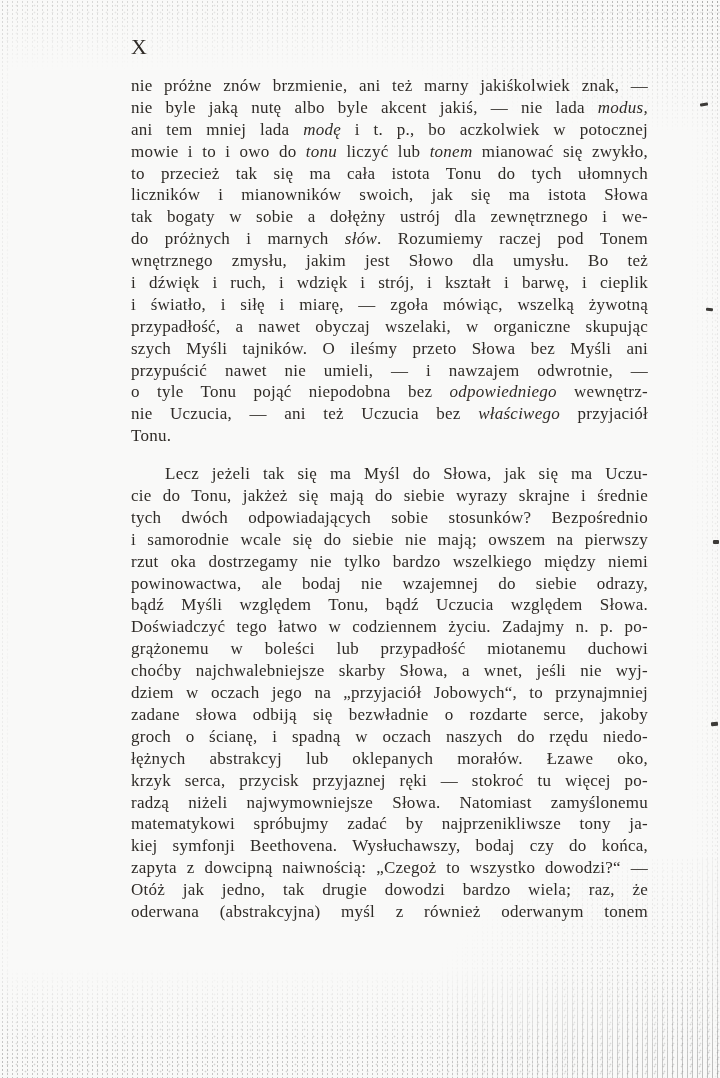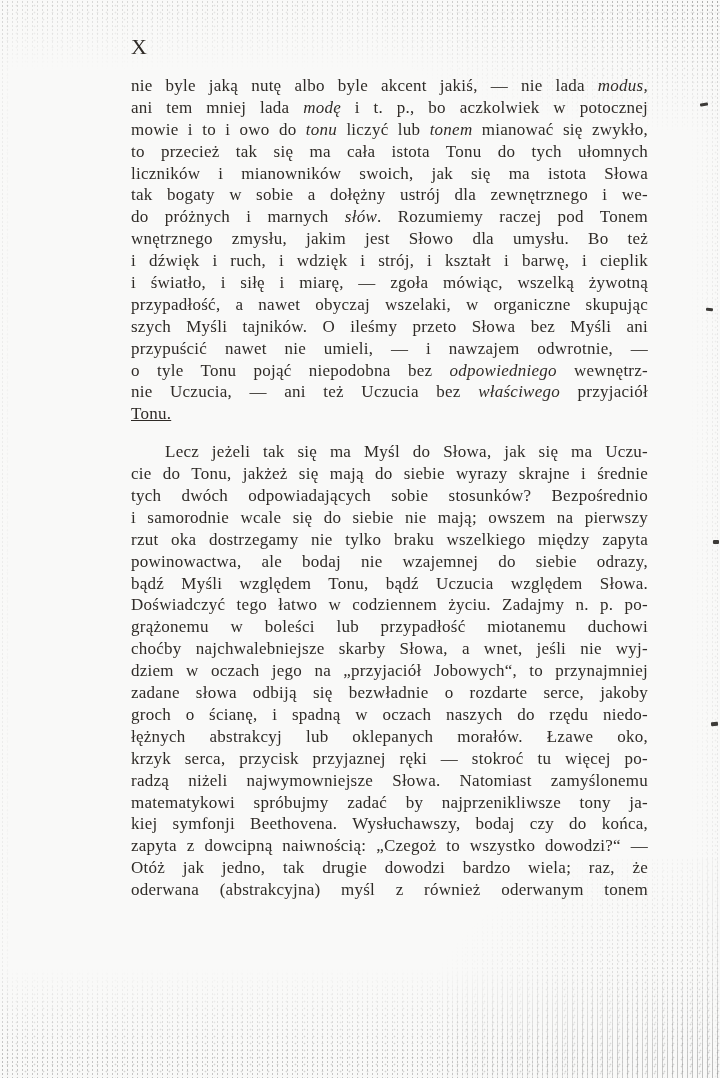--- a/index.html
+++ b/index.html
@@ -33,21 +33,20 @@
     font-size: 17px;
     letter-spacing: 0.25px;
     word-spacing: 1.5px;
     text-align: justify;
     text-align-last: justify;
     white-space: nowrap;
   }
   .line.short {
     text-align: center;
     text-align-last: left;
-    text-decoration: underline;
   }
   .para.indent .line:first-child { text-indent: 34px; }
   .run-italic { font-style: italic; }
 
   
   .noise {
     position: absolute;
     pointer-events: none;
     background-image:
       radial-gradient(circle, rgba(125,125,125,0.55) 0.6px, transparent 1.1px),
@@ -116,20 +115,21 @@
 
   <div class="speck speck-1"></div>
   <div class="speck speck-2"></div>
   <div class="speck speck-3"></div>
   <div class="speck speck-4"></div>
 
   <div class="page-number">X</div>
 
   <div class="body-text">
       <div class="para">
+        <div class="line"><span class="run">nie próżne znów brzmienie, ani też marny jakiśkolwiek znak, —</span></div>
         <div class="line"><span class="run">nie byle jaką nutę albo byle akcent jakiś, — nie lada </span><span class="run-italic">modus,</span></div>
         <div class="line"><span class="run">ani tem mniej lada </span><span class="run-italic">modę</span><span class="run"> i t. p., bo aczkolwiek w potocznej</span></div>
         <div class="line"><span class="run">mowie i to i owo do </span><span class="run-italic">tonu</span><span class="run"> liczyć lub </span><span class="run-italic">tonem</span><span class="run"> mianować się zwykło,</span></div>
         <div class="line"><span class="run">to przecież tak się ma cała istota Tonu do tych ułomnych</span></div>
         <div class="line"><span class="run">liczników i mianowników swoich, jak się ma istota Słowa</span></div>
         <div class="line"><span class="run">tak bogaty w sobie a dołężny ustrój dla zewnętrznego i we-</span></div>
         <div class="line"><span class="run">do próżnych i marnych </span><span class="run-italic">słów</span><span class="run">.  Rozumiemy raczej pod Tonem</span></div>
         <div class="line"><span class="run">wnętrznego zmysłu, jakim jest Słowo dla umysłu.  Bo też</span></div>
         <div class="line"><span class="run">i dźwięk i ruch, i wdzięk i strój, i kształt i barwę, i cieplik</span></div>
         <div class="line"><span class="run">i światło, i siłę i miarę, — zgoła mówiąc, wszelką żywotną</span></div>
@@ -138,21 +138,21 @@
         <div class="line"><span class="run">przypuścić nawet nie umieli, — i nawzajem odwrotnie, —</span></div>
         <div class="line"><span class="run">o tyle Tonu pojąć niepodobna bez </span><span class="run-italic">odpowiedniego</span><span class="run"> wewnętrz-</span></div>
         <div class="line"><span class="run">nie Uczucia, — ani też Uczucia bez </span><span class="run-italic">właściwego</span><span class="run"> przyjaciół</span></div>
         <div class="line short"><span class="run">Tonu.</span></div>
       </div>
       <div class="para indent">
         <div class="line"><span class="run">Lecz jeżeli tak się ma Myśl do Słowa, jak się ma Uczu-</span></div>
         <div class="line"><span class="run">cie do Tonu, jakżeż się mają do siebie wyrazy skrajne i średnie</span></div>
         <div class="line"><span class="run">tych dwóch odpowiadających sobie stosunków?  Bezpośrednio</span></div>
         <div class="line"><span class="run">i samorodnie wcale się do siebie nie mają; owszem na pierwszy</span></div>
-        <div class="line"><span class="run">rzut oka dostrzegamy nie tylko braku wszelkiego między zapyta</span></div>
+        <div class="line"><span class="run">rzut oka dostrzegamy nie tylko bardzo wszelkiego między niemi</span></div>
         <div class="line"><span class="run">powinowactwa, ale bodaj nie wzajemnej do siebie odrazy,</span></div>
         <div class="line"><span class="run">bądź Myśli względem Tonu, bądź Uczucia względem Słowa.</span></div>
         <div class="line"><span class="run">Doświadczyć tego łatwo w codziennem życiu. Zadajmy n. p. po-</span></div>
         <div class="line"><span class="run">grążonemu w boleści lub przypadłość miotanemu duchowi</span></div>
         <div class="line"><span class="run">choćby najchwalebniejsze skarby Słowa, a wnet, jeśli nie wyj-</span></div>
         <div class="line"><span class="run">dziem w oczach jego na „przyjaciół Jobowych“, to przynajmniej</span></div>
         <div class="line"><span class="run">zadane słowa odbiją się bezwładnie o rozdarte serce, jakoby</span></div>
         <div class="line"><span class="run">groch o ścianę, i spadną w oczach naszych do rzędu niedo-</span></div>
         <div class="line"><span class="run">łężnych abstrakcyj lub oklepanych morałów.  Łzawe oko,</span></div>
         <div class="line"><span class="run">krzyk serca, przycisk przyjaznej ręki — stokroć tu więcej po-</span></div>

